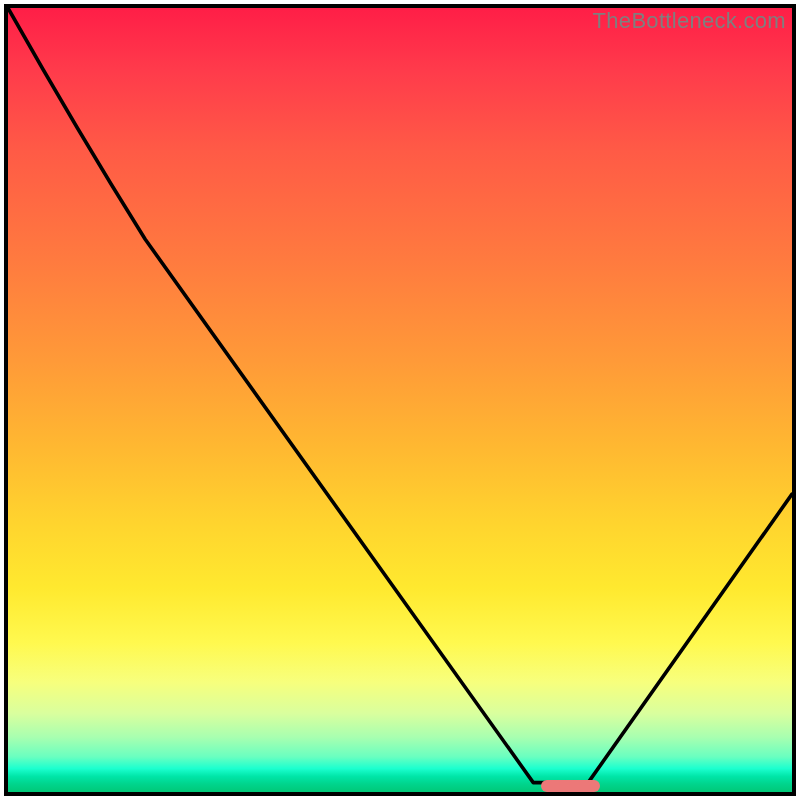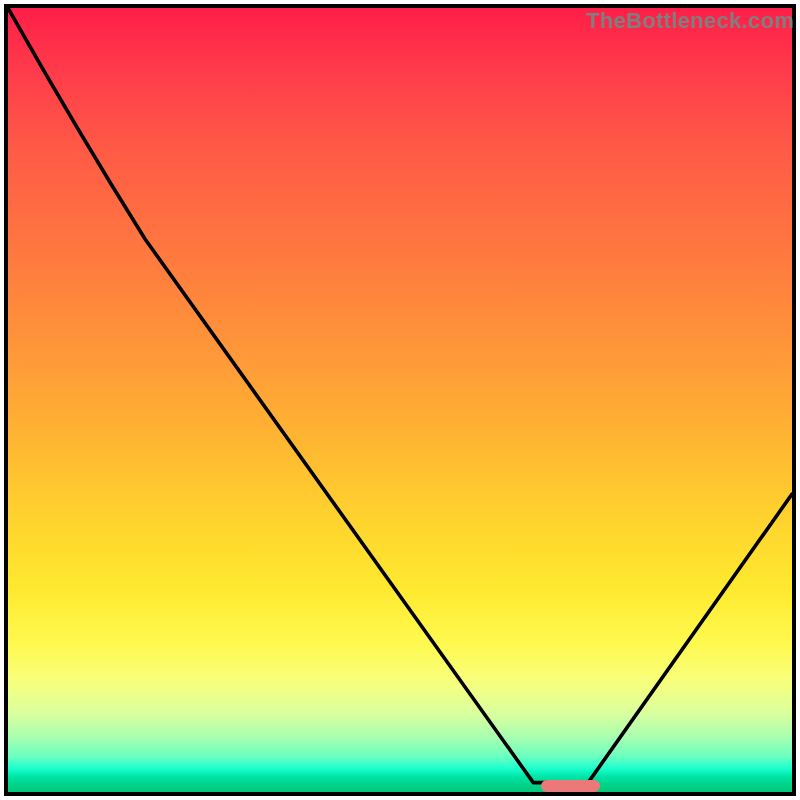--- a/index.html
+++ b/index.html
@@ -40,23 +40,23 @@
       #6affc0 95.5%,
       #1cffcf 97%,
       #00e6a8 98%,
       #00d48c 99%,
       #00c878 100%
     );
   }
   .watermark {
     position: absolute;
     top: 8px;
-    right: 6px;
+    right: 14px;
     font-size: 22px;
-    font-weight: 700;
+    font-weight: 400;
     color: #7f7f7f;
     letter-spacing: 0.3px;
     z-index: 5;
   }
   svg.overlay {
     position: absolute;
     inset: 0;
     width: 100%;
     height: 100%;
     z-index: 3;

